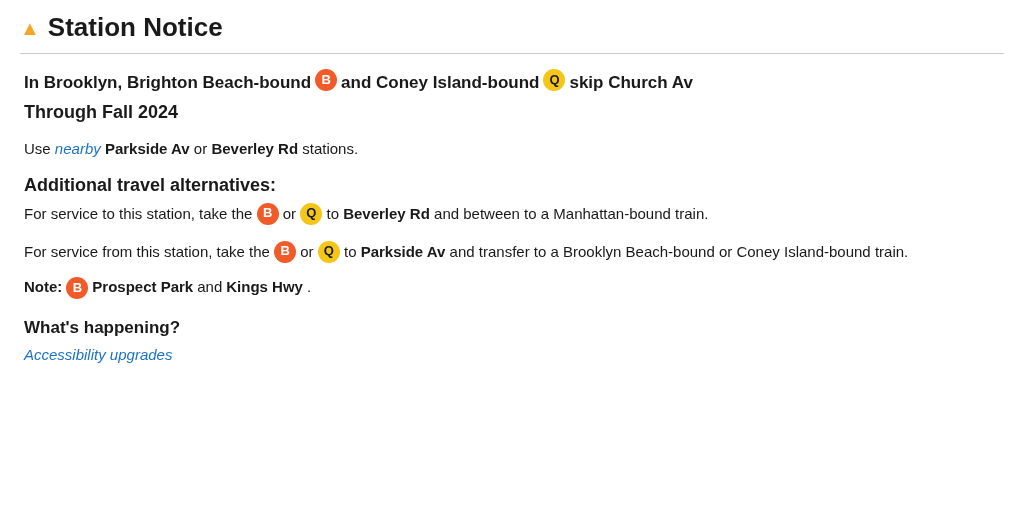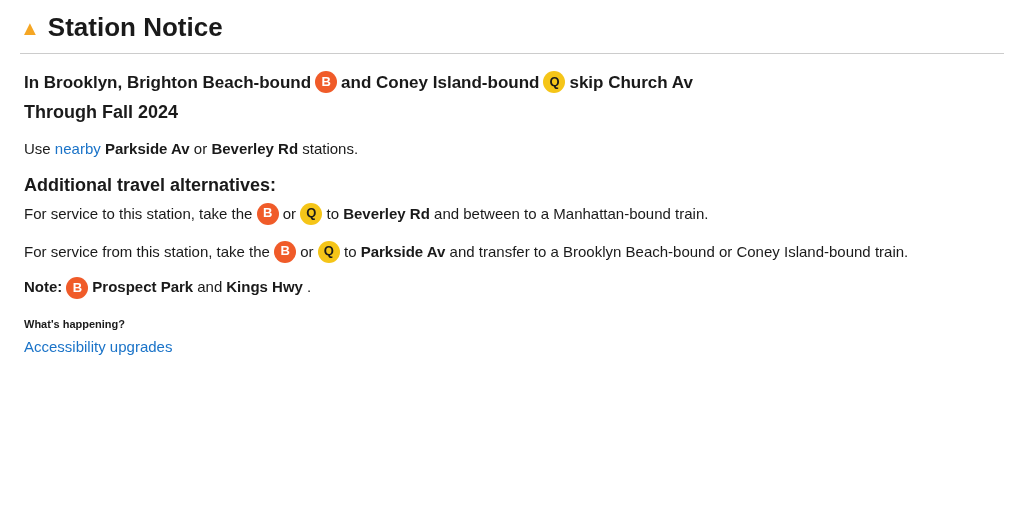--- a/index.html
+++ b/index.html
@@ -43,21 +43,20 @@
       padding: 0 4px;
     }
 
     .headline {
       font-size: 17px;
       font-weight: 700;
       color: #1a1a1a;
       margin-bottom: 6px;
       line-height: 1.5;
       display: flex;
-      align-items: center;
       flex-wrap: wrap;
       gap: 4px;
     }
 
     .sub-headline {
       font-size: 18px;
       font-weight: 700;
       margin-bottom: 14px;
     }
 
@@ -71,20 +70,21 @@
     .section-label {
       font-size: 18px;
       font-weight: 700;
       margin-bottom: 6px;
       margin-top: 6px;
     }
 
     .link {
       color: #1a73c8;
       text-decoration: none;
+      font-style: italic;
     }
 
     .train-badge {
       display: inline-flex;
       align-items: center;
       justify-content: center;
       width: 22px;
       height: 22px;
       border-radius: 50%;
       font-weight: 700;
@@ -108,21 +108,21 @@
     .note-row {
       display: flex;
       align-items: flex-start;
       flex-wrap: wrap;
       gap: 4px;
       margin-bottom: 18px;
       margin-top: 4px;
     }
 
     .whats-happening {
-      font-size: 11px;
+      font-size: 17px;
       font-weight: 700;
       margin-bottom: 8px;
     }
   </style>
 </head>
 <body>
 
 <div class="page-container">
 
   <div class="header-row">

